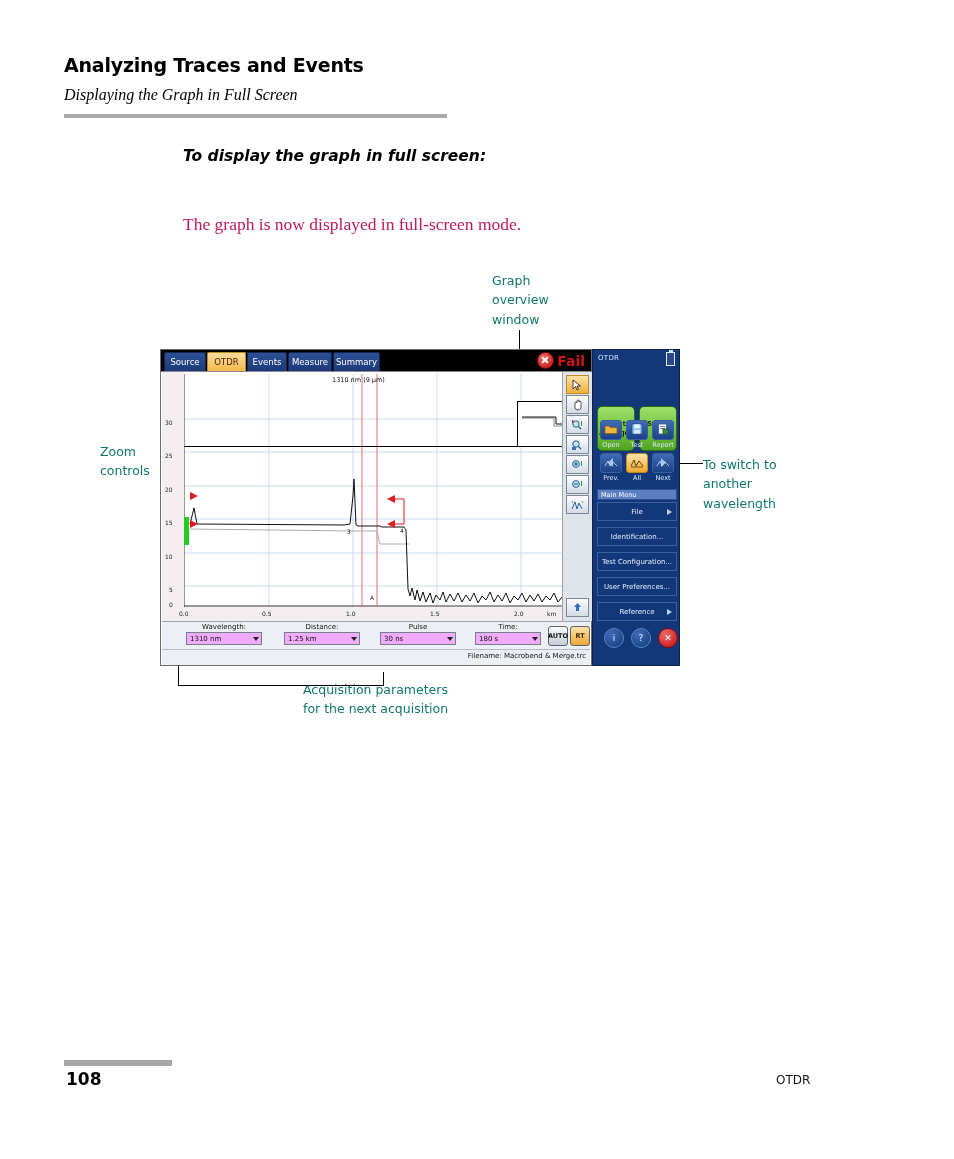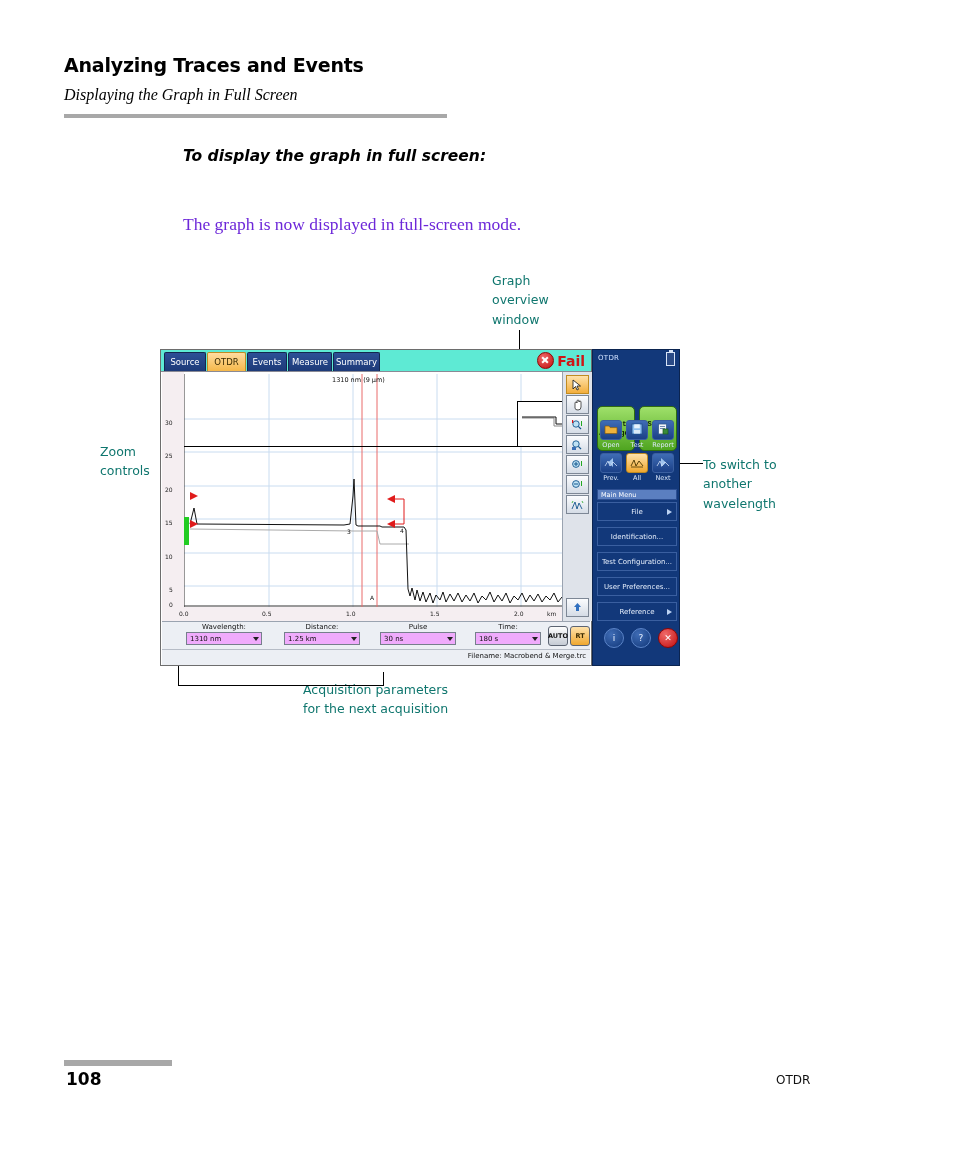--- a/index.html
+++ b/index.html
@@ -47,21 +47,21 @@
     content:"";position:absolute;left:7px;top:3px;
     width:6px;height:8px;background:#2f6fbf;
   }
   .inlinebtn::before{
     content:"";position:absolute;left:4px;top:10px;
     width:0;height:0;border-left:6px solid transparent;
     border-right:6px solid transparent;border-top:7px solid #2f6fbf;
   }
   .line2{
     position:absolute;left:183px;top:214px;
-    font-size:17.5px;color:#6d28d9;white-space:nowrap;
+    font-size:17.5px;color:#be185d;white-space:nowrap;
   }
 
   
   .callout{
     position:absolute;font-family:"DejaVu Sans", sans-serif;
     font-size:12.5px;color:#0f766e;line-height:1.55;
   }
   #callout-graph-overview{left:492px;top:271px;}
   #callout-zoom{left:100px;top:442px;text-align:left;width:55px;}
   #callout-switch{left:703px;top:455px;}
@@ -69,21 +69,21 @@
 
   .lead{position:absolute;background:#000;}
 
   
   .device{
     position:absolute;left:160px;top:349px;width:432px;height:317px;
     background:#ffffff;border:1px solid #6d6d6d;box-sizing:border-box;
   }
   .tabbar{
     position:absolute;left:0;top:0;width:100%;height:22px;
-    background:#5eead4;border-bottom:1px solid #8a8a95;box-sizing:border-box;
+    background:#000000;border-bottom:1px solid #8a8a95;box-sizing:border-box;
   }
   .tab{
     position:absolute;top:2px;height:19px;line-height:19px;
     font-family:"DejaVu Sans", sans-serif;font-size:8.5px;color:#ffffff;
     background:linear-gradient(#2c4f96,#1d3a78);
     border:1px solid #13264f;border-bottom:none;
     text-align:center;box-sizing:border-box;
     border-radius:2px 2px 0 0;
   }
   .tab.sel{

